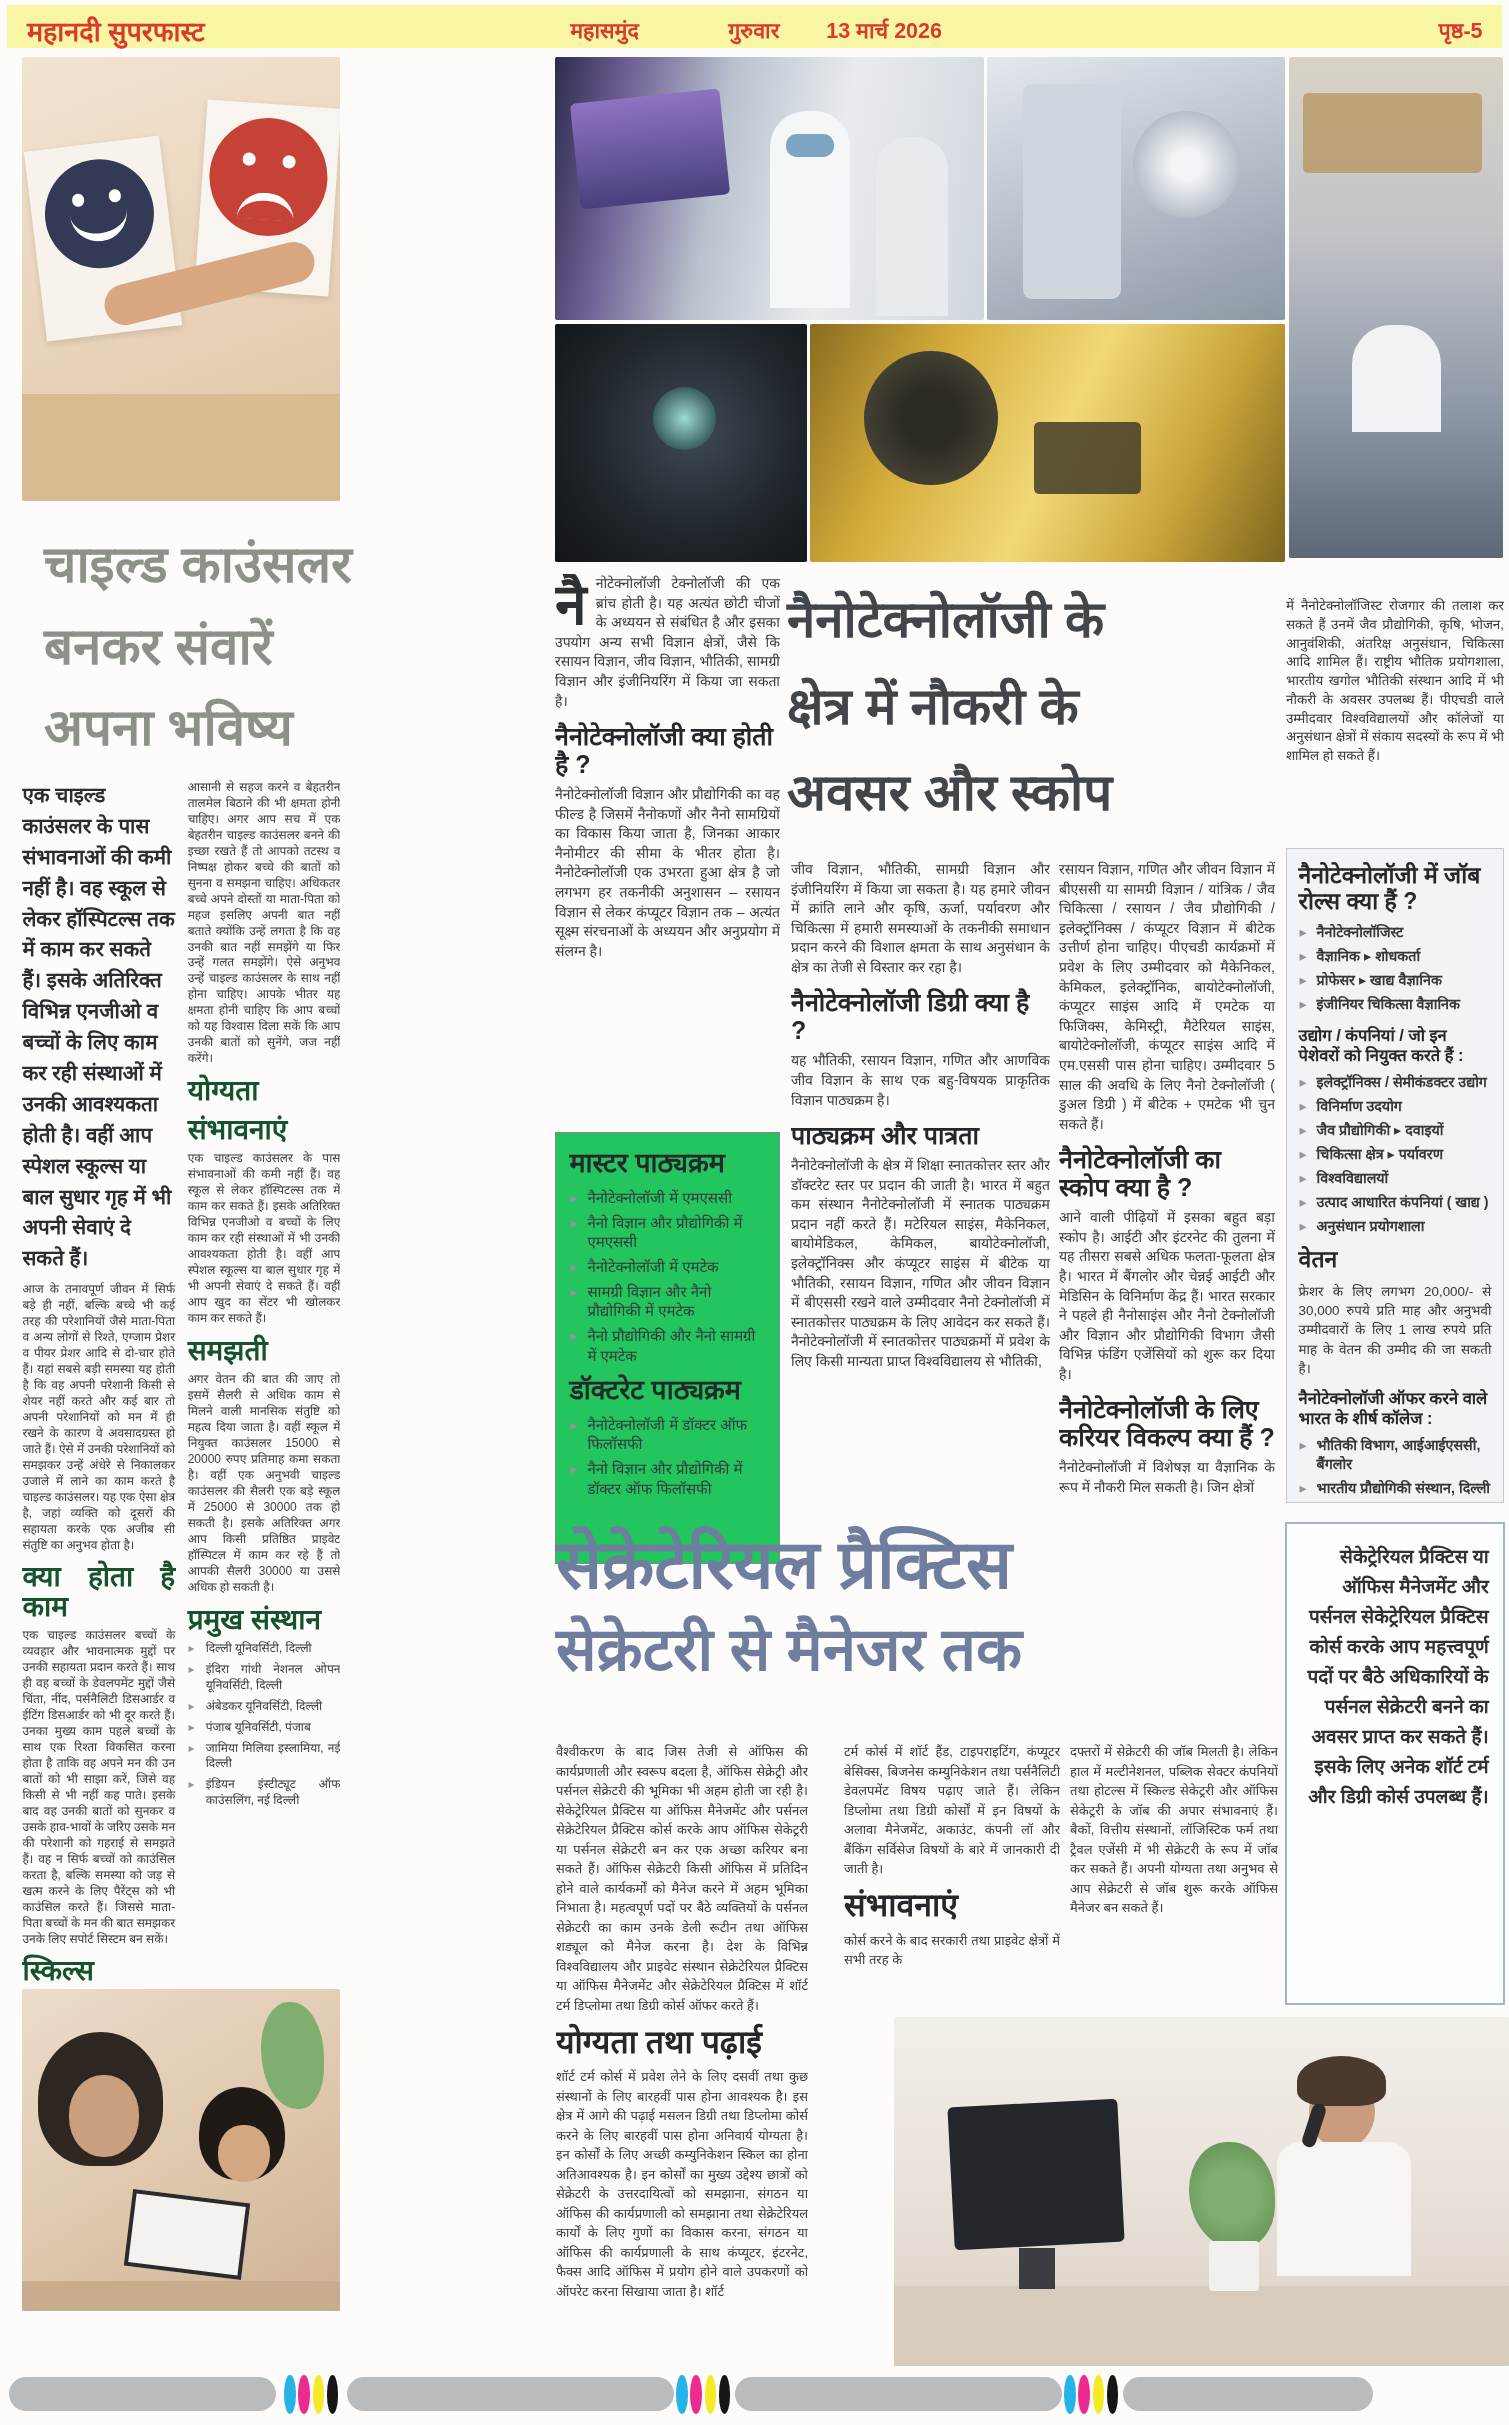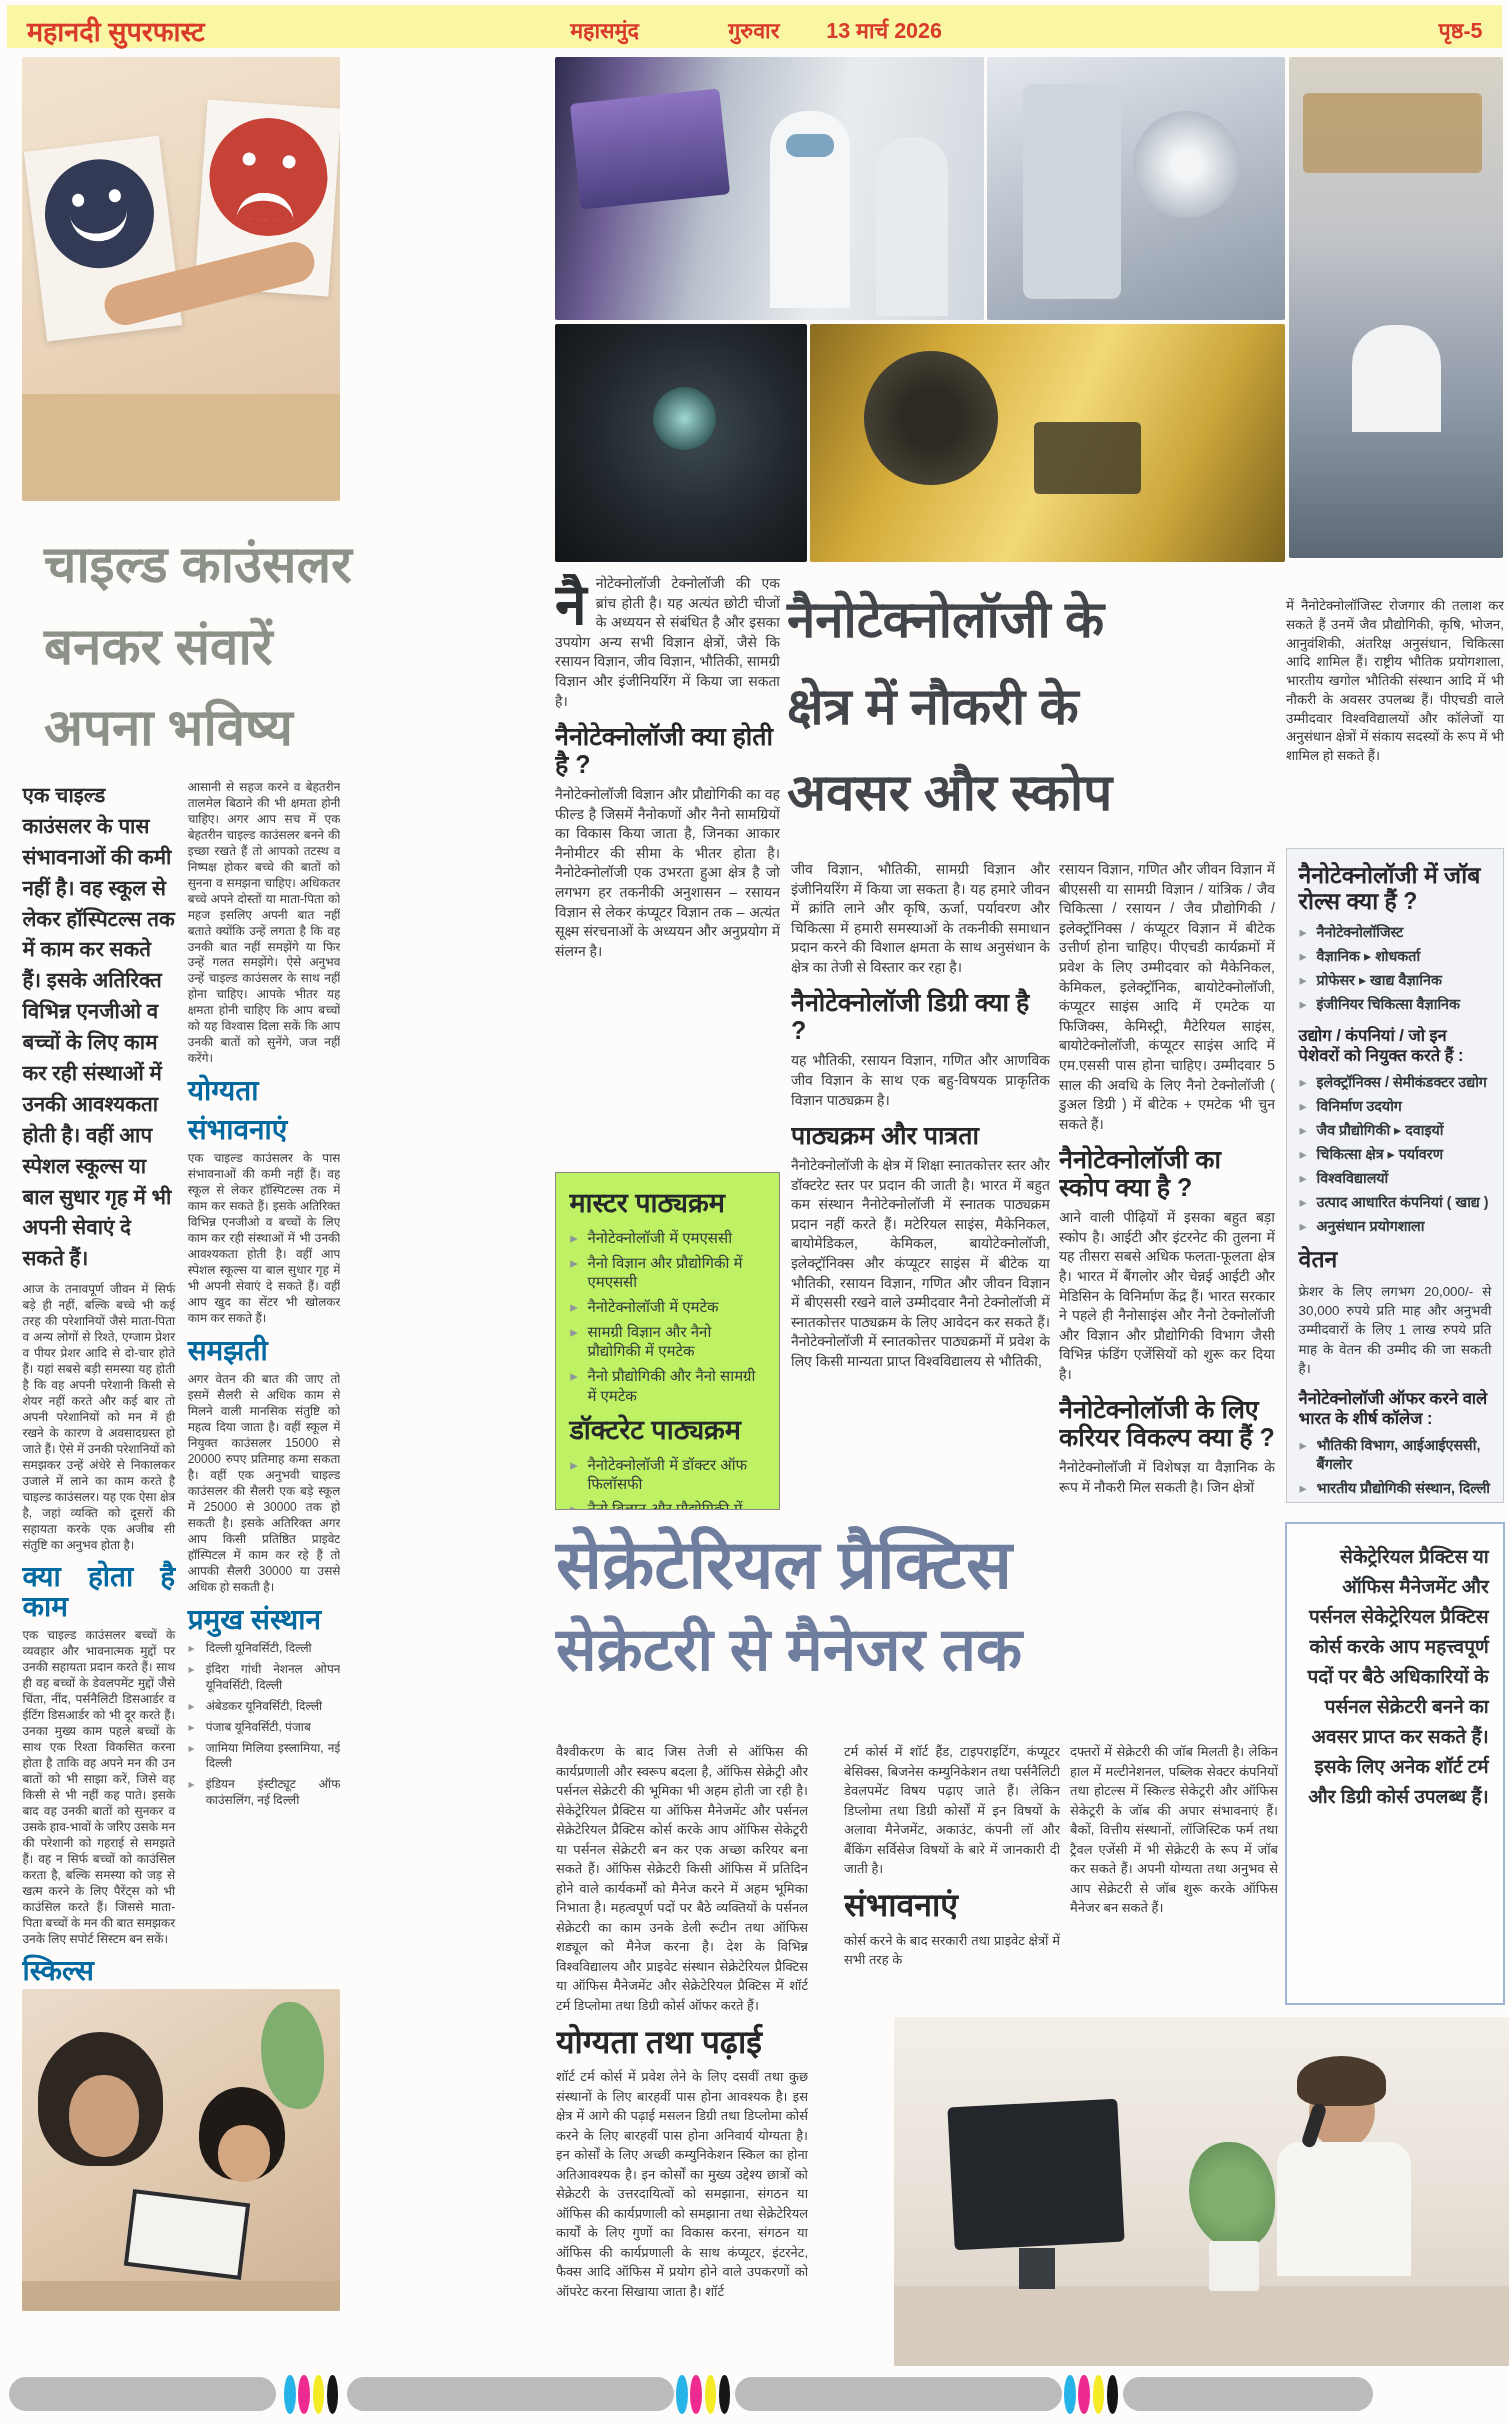--- a/index.html
+++ b/index.html
@@ -19,37 +19,37 @@
   .photo{position:absolute;overflow:hidden;border-radius:1.8px;}
   .ph{position:absolute;}
 
   
   #child-headline{position:absolute;left:30px;top:510px;width:318px;margin:14px;
     font-size:51px;line-height:1.6;font-weight:700;color:#8d9289;}
   #child-text{position:absolute;left:22.4px;top:780px;width:318px;height:1202px;display:flex;gap:12.5px;overflow:hidden;}
   .child-col{width:153px;font-size:12px;line-height:1.33;text-align:justify;color:#3a3c3f;}
   .child-col p{margin:0 0 8px;}
   .child-intro{font-size:20.6px;line-height:1.5;font-weight:700;color:#2b2d30;text-align:left;}
-  .child-col h3{font-size:28px;line-height:1.05;margin:9px 0 7.2px;color:#0369a1;font-weight:700;}
+  .child-col h3{font-size:28px;line-height:1.05;margin:9px 0 7.2px;color:#14532d;font-weight:700;}
 
   
   .blist{list-style:none;margin:0 0 10.7px;padding:0;}
   .blist li{position:relative;padding-left:18px;margin-bottom:5.4px;}
   .blist li::before{content:"▸";position:absolute;left:0.9px;top:0;color:#8f959b;}
   #child-text .blist li{font-size:12px;line-height:1.3;}
 
   
   .nano-col{position:absolute;font-size:14px;line-height:1.4;text-align:justify;color:#37393c;overflow:hidden;}
   .nano-col p{margin:0 0 9px;}
   .nano-col h3{font-size:25px;line-height:1.12;margin:10.7px 0 7.2px;color:#25272a;font-weight:700;text-align:left;}
   #nano-headline{position:absolute;left:787px;top:577px;width:499px;margin:0;
     font-size:51px;line-height:1.7;font-weight:700;color:#42464b;}
   .dropcap{float:left;font-size:57px;line-height:.88;font-weight:700;margin:4.5px 9px 0 0;color:#2e3134;}
-  #course-box{position:absolute;left:555px;top:1132px;width:225px;height:338px;border:1.8px solid #84878b;
-    background:#bef264;padding:16px 13.4px;box-sizing:border-box;overflow:hidden;margin-top:40px;}
+  #course-box{position:absolute;left:555px;top:1132px;width:225px;height:432px;border:1.8px solid #84878b;
+    background:#22c55e;padding:16px 13.4px;box-sizing:border-box;overflow:hidden;}
   #course-box h3{font-size:27px;margin:0 0 9px;color:#26282b;line-height:1.1;}
   #course-box .blist li{font-size:15px;line-height:1.3;}
   #nano-panel{position:absolute;left:1286px;top:848px;width:218px;height:655px;background:#f2f3f6;
     border:1.3px solid #c5c9ce;padding:12.5px 11.6px;box-sizing:border-box;overflow:hidden;}
   #nano-panel h3{font-size:23px;line-height:1.15;margin:0 0 9px;color:#26282b;font-weight:700;}
   #nano-panel h4{font-size:16.5px;line-height:1.25;margin:3.6px 0 7.2px;color:#26282b;font-weight:700;}
   #nano-panel .blist li{font-size:14.3px;line-height:1.3;font-weight:bold;}
   #nano-panel p{font-size:13.4px;line-height:1.45;margin:0 0 9px;text-align:justify;}
 
   

